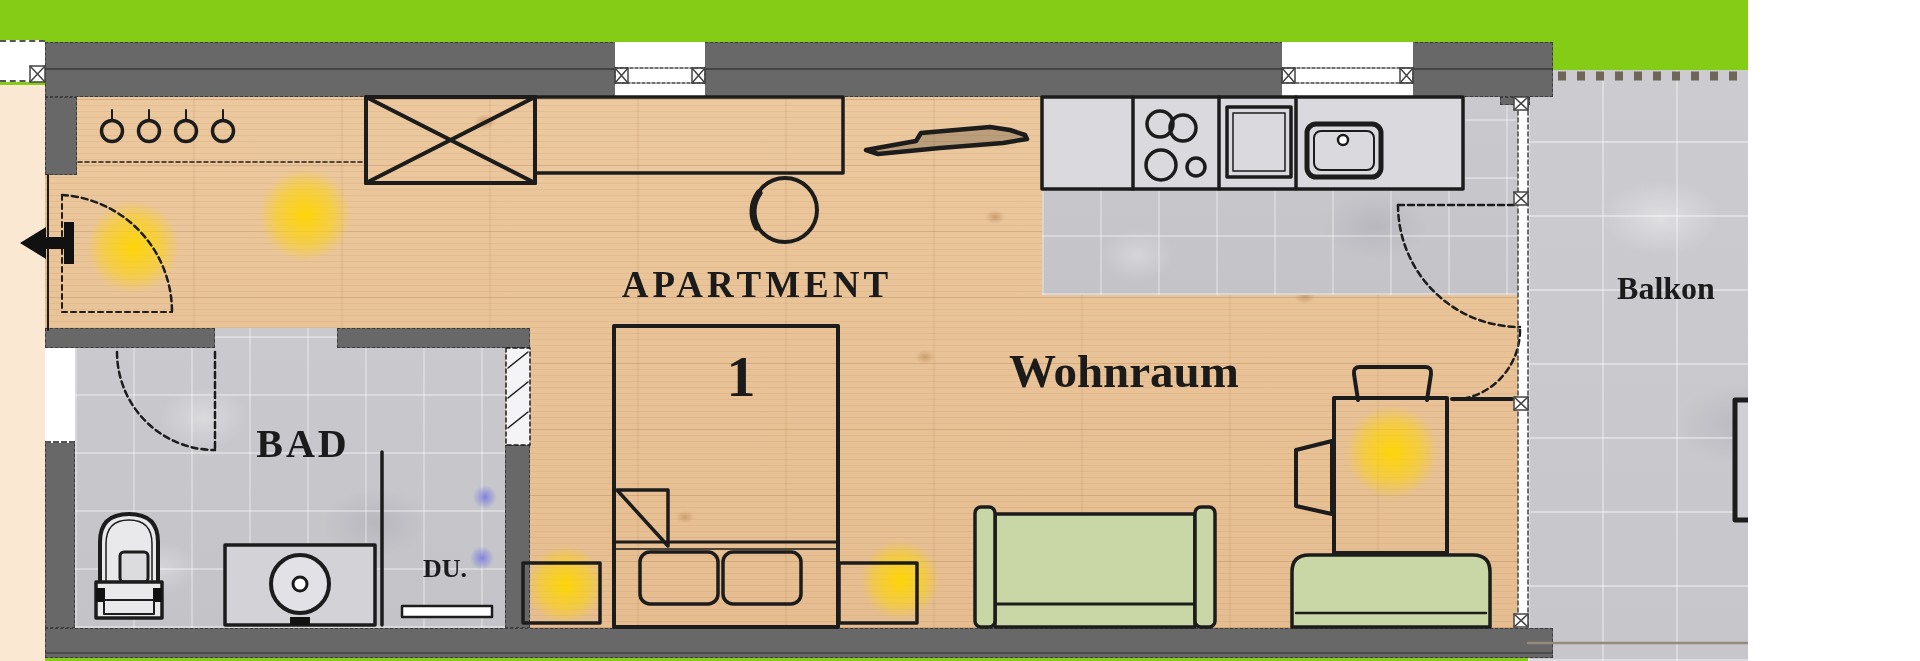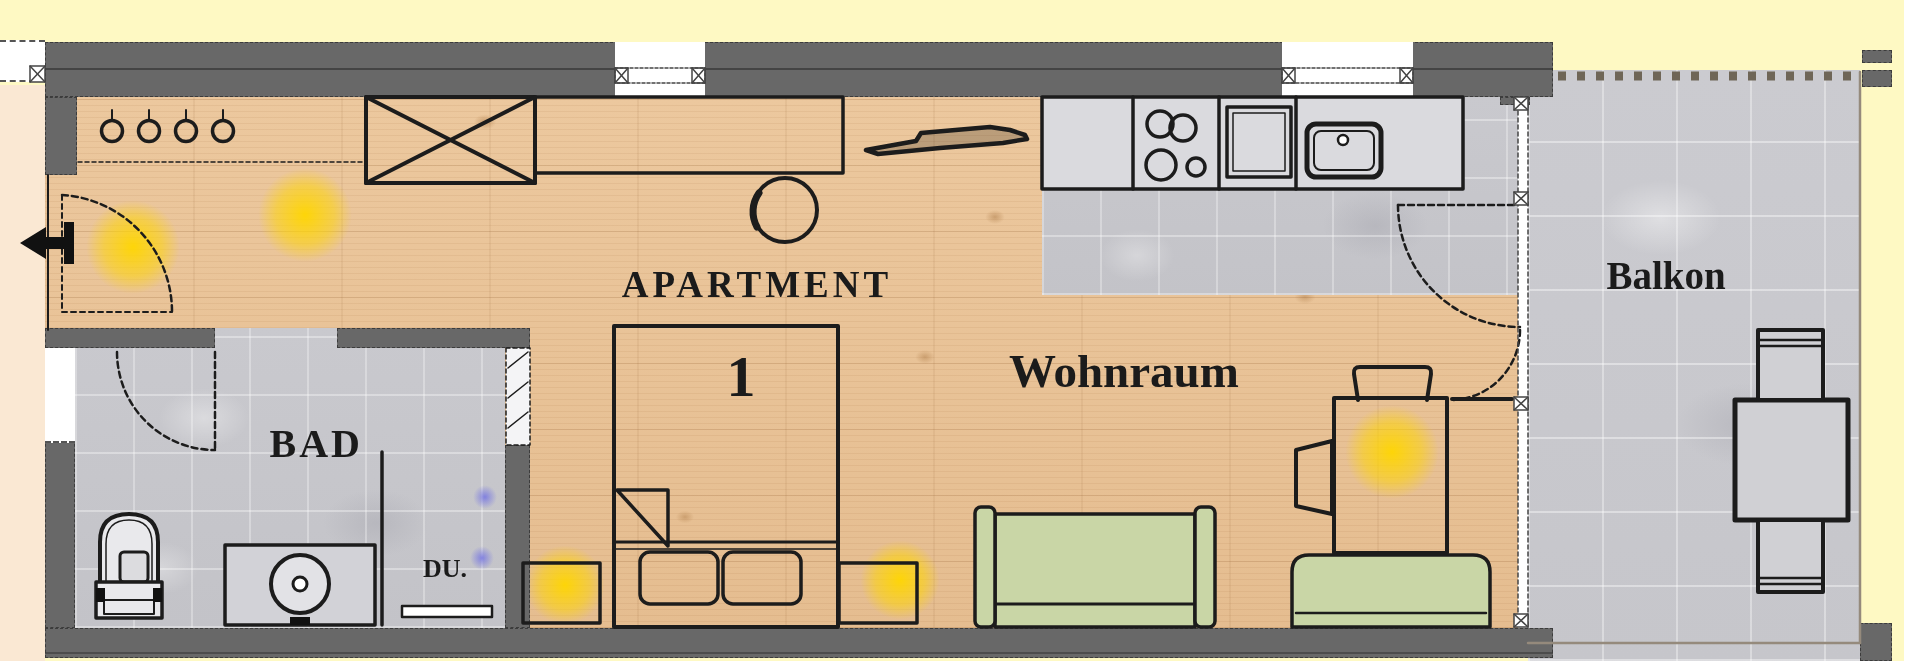--- a/index.html
+++ b/index.html
@@ -1,16 +1,16 @@
 <!DOCTYPE html>
 <html><head>
 <meta charset="utf-8">
 <style>
   html,body{margin:0;padding:0;background:#ffffff;}
-  #canvas{position:relative;width:1904px;height:661px;background:#fef9c3;overflow:hidden;
+  #canvas{position:relative;width:1748px;height:661px;background:#84cc16;overflow:hidden;
           font-family:"Liberation Serif","DejaVu Serif",serif;}
   .abs{position:absolute;}
   
   .wood{
     background:
       repeating-linear-gradient(0deg, rgba(130,80,35,.14) 0 1px, rgba(0,0,0,0) 1px 66px),
       repeating-linear-gradient(90deg, rgba(130,80,35,.08) 0 2px, rgba(0,0,0,0) 2px 148px),
       repeating-linear-gradient(0deg, rgba(160,105,55,.10) 0 1px, rgba(0,0,0,0) 1px 6px),
       radial-gradient(16px 11px at 440px 25px, rgba(150,95,40,.4), rgba(150,95,40,0) 70%),
       radial-gradient(14px 10px at 950px 120px, rgba(150,95,40,.38), rgba(150,95,40,0) 70%),
@@ -272,17 +272,17 @@
         <rect x="1514" y="614" width="14" height="13" fill="#fff"></rect>
           <line x1="1514" y1="614" x2="1528" y2="627"></line>
           <line x1="1528" y1="614" x2="1514" y2="627"></line>
       </g>
     </g>
   </svg>
 
   <div class="abs lbl" style="left:597px;top:266px;width:320px;font-size:37px;letter-spacing:4px;">APARTMENT</div>
   <div class="abs lbl" style="left:711px;top:348px;width:60px;font-size:58px;">1</div>
   <div class="abs lbl" style="left:994px;top:348px;width:260px;font-size:47px;">Wohnraum</div>
-  <div class="abs lbl" style="left:243px;top:424px;width:120px;font-size:40px;letter-spacing:3px;text-align:right;">BAD</div>
+  <div class="abs lbl" style="left:243px;top:424px;width:120px;font-size:40px;letter-spacing:3px;">BAD</div>
   <div class="abs lbl" style="left:413px;top:556px;width:64px;font-size:26px;">DU.</div>
-  <div class="abs lbl" style="left:1585px;top:256px;width:162px;font-size:39px;">Balkon</div>
+  <div class="abs lbl" style="left:1585px;top:272px;width:162px;font-size:32px;">Balkon</div>
 
 </div>
 
 </body></html>

